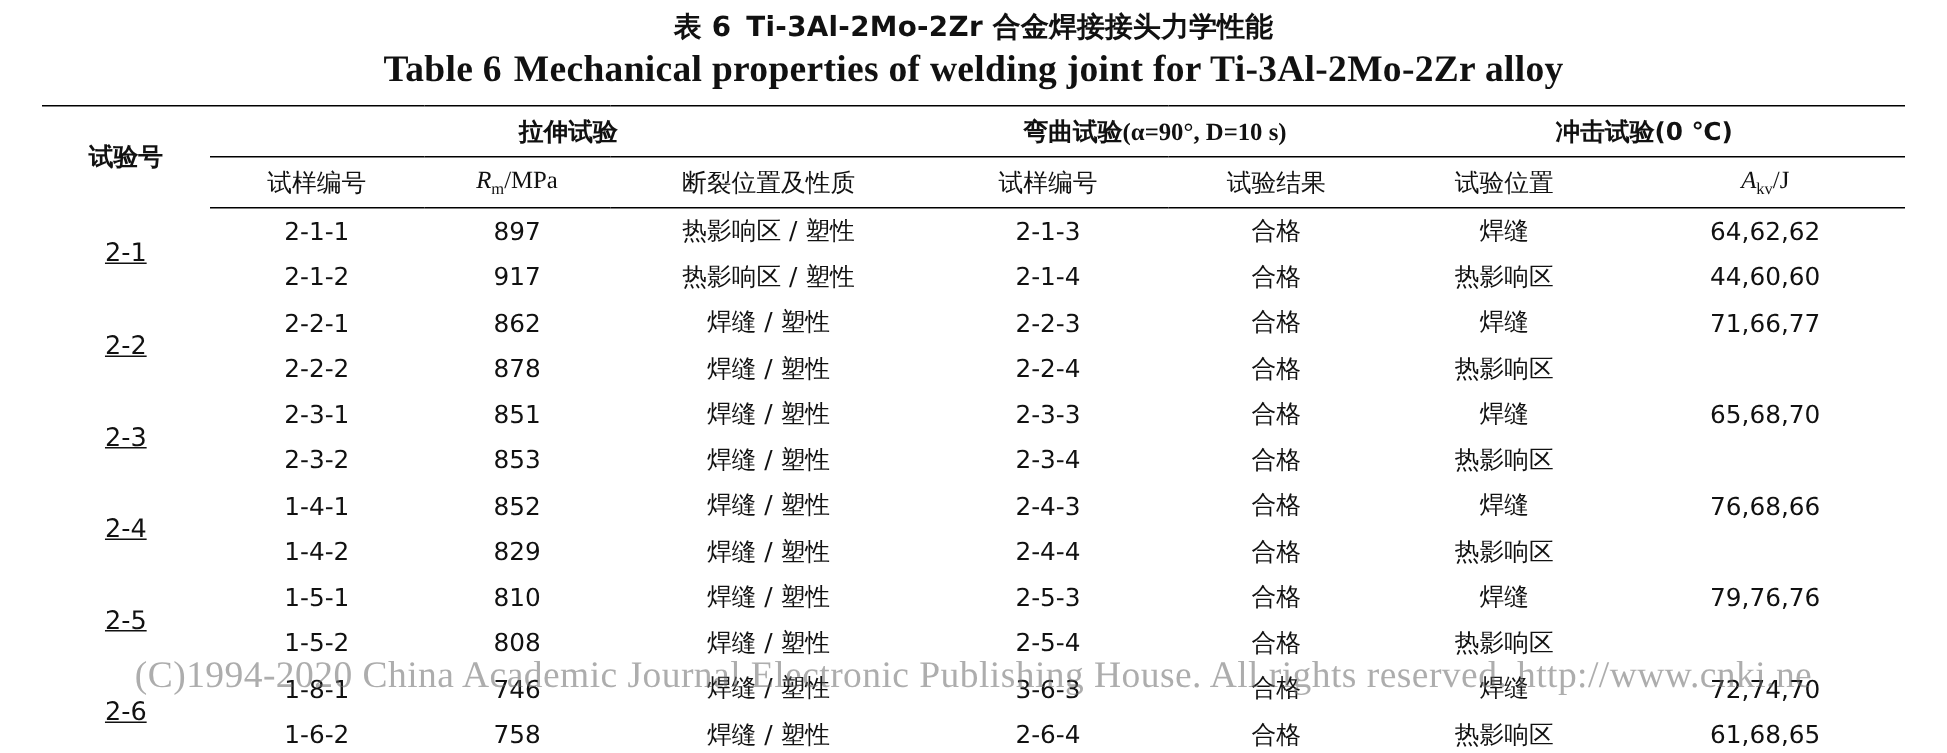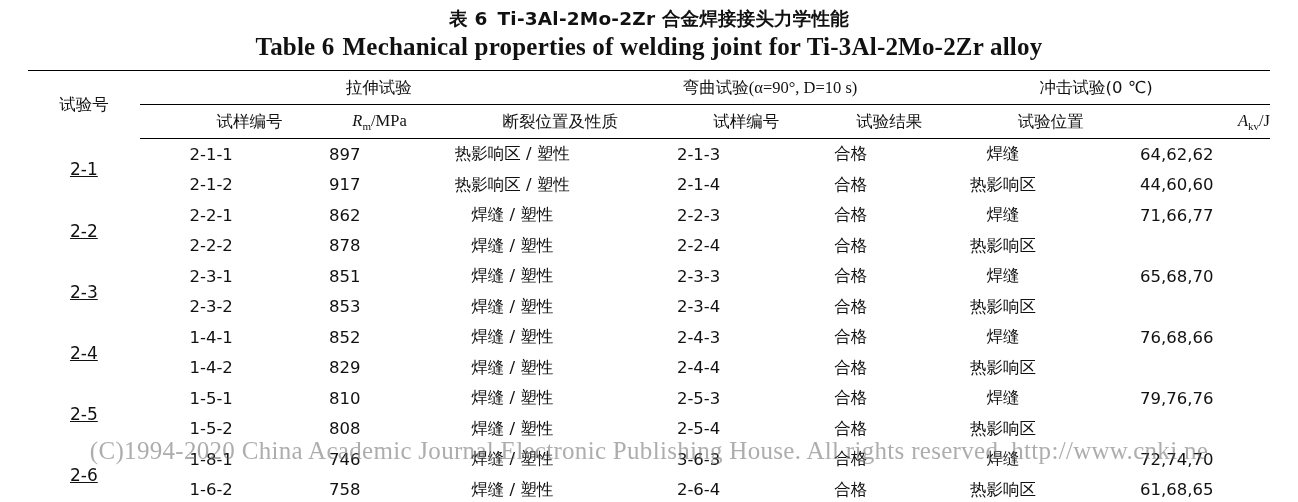--- a/index.html
+++ b/index.html
@@ -55,22 +55,22 @@
   table.tbl th, table.tbl td {
     text-align: center;
     vertical-align: middle;
     padding: 0;
     font-weight: normal;
   }
   
   .rule-top td, .rule-top th { border-top: 1.6px solid #000; }
   .rule-thick td, .rule-thick th { border-bottom: 1.6px solid #000; }
 
-  thead tr.hdr1 th { height: 33px; font-size: 16.5px; }
-  thead tr.hdr2 th { height: 33px; font-size: 16.5px; text-align: right; }
+  thead tr.hdr1 th { height: 33px; font-size: 16.5px; font-weight: bold; }
+  thead tr.hdr2 th { height: 33px; font-size: 16.5px; }
 
   .grpline {
     border-bottom: 1px solid #000;
   }
 
   tbody td {
     height: 30.5px;
     font-size: 16.5px;
   }
   .idcell {

